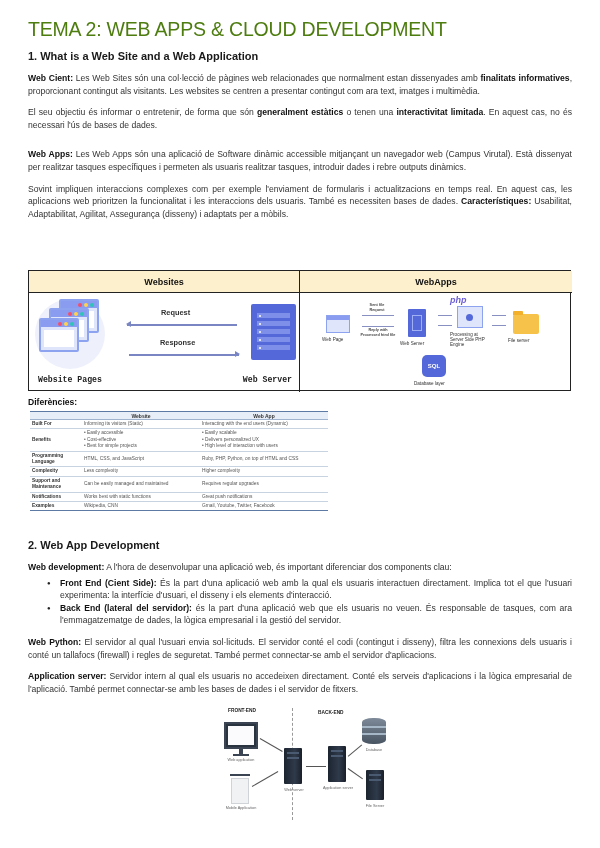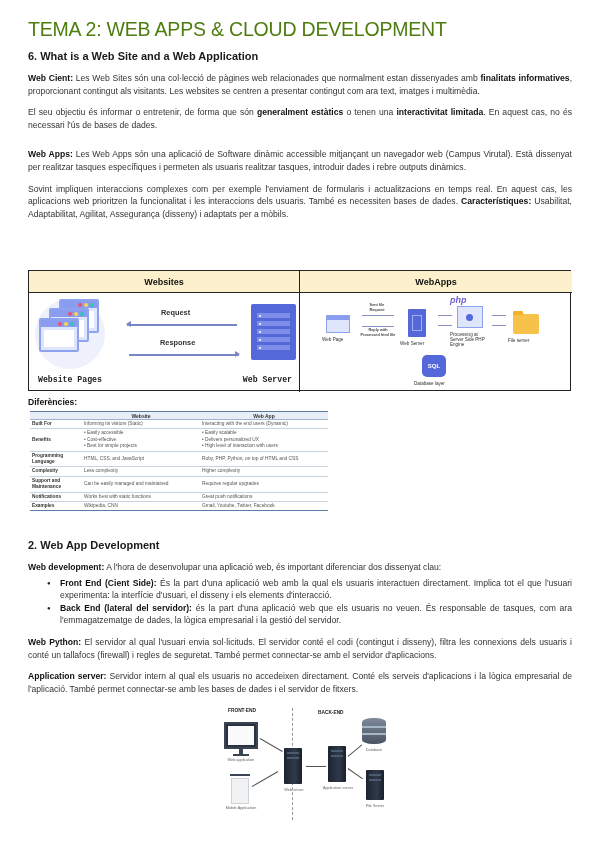--- a/index.html
+++ b/index.html
@@ -87,21 +87,21 @@
   .db::before { content: ""; position: absolute; left: 0; right: 0; top: 8px; height: 2px; background: #a6b8c8; }
   .db::after { content: ""; position: absolute; left: 0; right: 0; top: 15px; height: 2px; background: #a6b8c8; }
   .node-lbl { position: absolute; font-size: 3.8px; color: #666; text-align: center; line-height: 4.6px; }
   .link { position: absolute; height: 0.8px; background: #555; transform-origin: left center; }
 </style>
 </head>
 <body>
 
 <div class="page">
   <h1>TEMA 2: WEB APPS &amp; CLOUD DEVELOPMENT</h1>
-  <h2>6. What is a Web Site and a Web Application</h2>
+  <h2>1. What is a Web Site and a Web Application</h2>
 
   <p><b>Web Cient:</b><span> Les Web Sites són una col·lecció de pàgines web relacionades que normalment estan dissenyades amb </span><b>finalitats informatives</b><span>, proporcionant contingut als visitants. Les websites se centren a presentar contingut com ara text, imatges i multimèdia.</span></p>
 
   <p><span>El seu objectiu és informar o entretenir, de forma que són </span><b>generalment estàtics</b><span> o tenen una </span><b>interactivitat limitada</b><span>. En aquest cas, no és necessari l'ús de bases de dades.</span></p>
 
   <div class="gap"></div>
 
   <p><b>Web Apps:</b><span> Les Web Apps són una aplicació de Software dinàmic accessible mitjançant un navegador web (Campus Virutal). Està dissenyat per realitzar tasques específiques i permeten als usuaris realitzar tasques, introduir dades i rebre outputs dinàmics.</span></p>
 
   <p><span>Sovint impliquen interaccions complexes com per exemple l'enviament de formularis i actualitzacions en temps real. En aquest cas, les aplicacions web prioritzen la funcionalitat i les interaccions dels usuaris. També es necessiten bases de dades. </span><b>Característiques:</b><span> Usabilitat, Adaptabilitat, Agilitat, Assegurança (disseny) i adaptats per a mòbils.</span></p>
@@ -245,21 +245,21 @@
     <tr>
       <td class="k">Examples</td>
       <td class="w">Wikipedia, CNN</td>
       <td>Gmail, Youtube, Twitter, Facebook</td>
     </tr>
   </tbody>
 </table>
 
 <div class="sec2">
   <h2>2. Web App Development</h2>
-  <p><b>Web development:</b><span> A l'hora de desenvolupar una aplicació web, és important diferenciar dos dissenyat clau:</span></p>
+  <p><b>Web development:</b><span> A l'hora de desenvolupar una aplicació web, és important diferenciar dos components clau:</span></p>
   <ul class="bul">
     <li><b>Front End (Cient Side):</b><span> És la part d'una aplicació web amb la qual els usuaris interactuen directament. Implica tot el que l'usuari experimenta: la interfície d'usuari, el disseny i els elements d'interacció.</span></li>
     <li><b>Back End (lateral del servidor):</b><span> és la part d'una aplicació web que els usuaris no veuen. És responsable de tasques, com ara l'emmagatzematge de dades, la lògica empresarial i la gestió del servidor.</span></li>
   </ul>
   <p><b>Web Python:</b><span> El servidor al qual l'usuari envia sol·licituds. El servidor conté el codi (contingut i disseny), filtra les connexions dels usuaris i conté un tallafocs (firewall) i regles de seguretat. També permet connectar-se amb el servidor d'aplicacions.</span></p>
   <p><b>Application server:</b><span> Servidor intern al qual els usuaris no accedeixen directament. Conté els serveis d'aplicacions i la lògica empresarial de l'aplicació. També permet connectar-se amb les bases de dades i el servidor de fitxers.</span></p>
 </div>
 
 <div class="arch">
   <div class="zone-lbl" style="left:16px; top:0;">FRONT-END</div>

